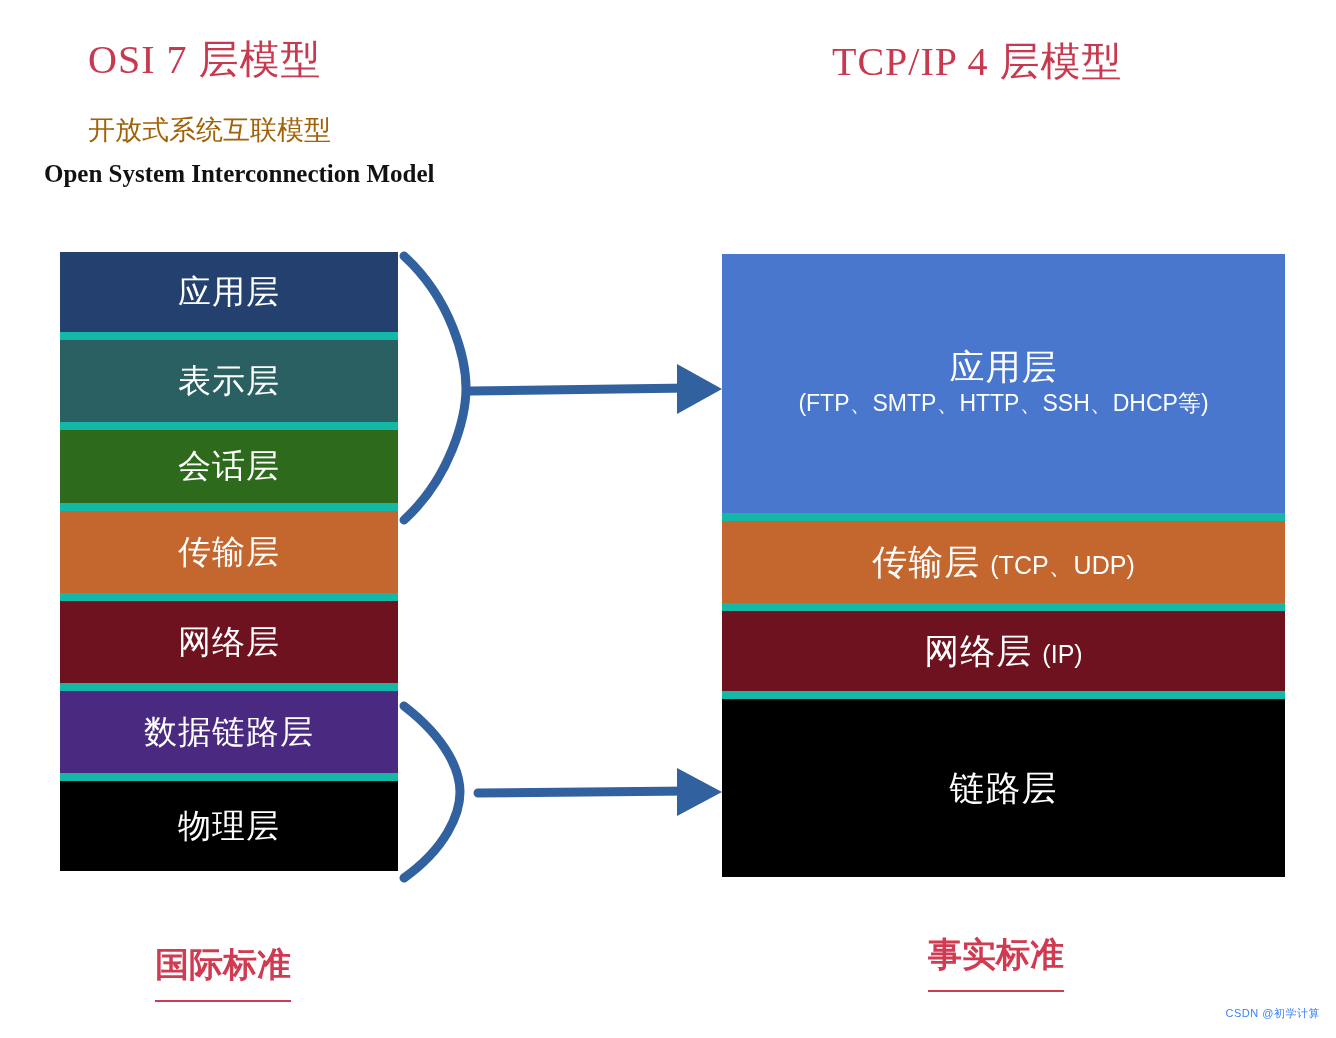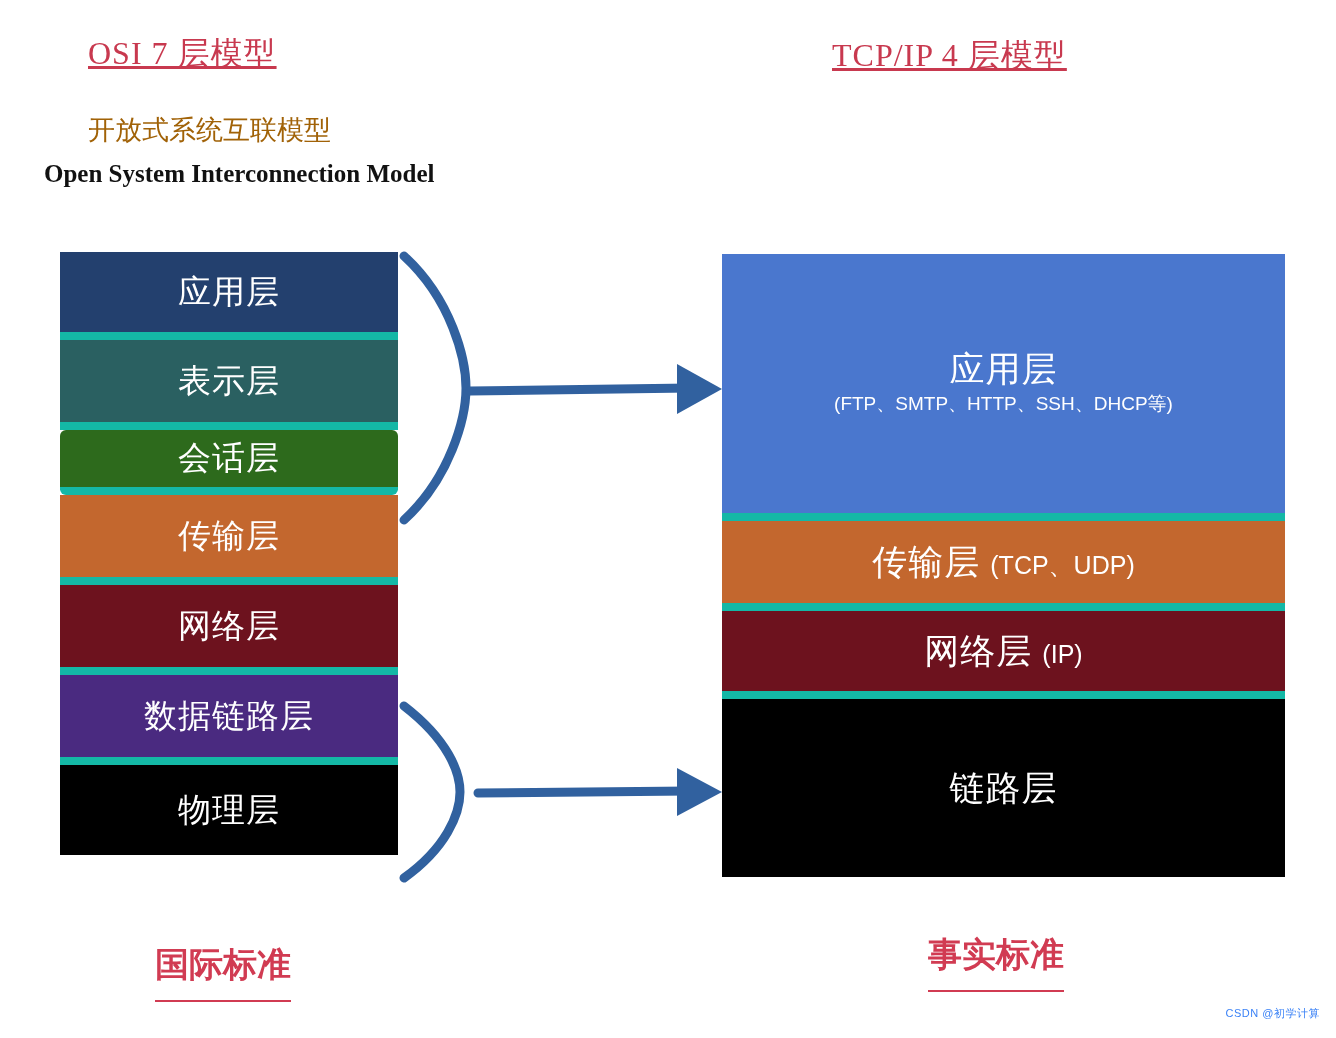--- a/index.html
+++ b/index.html
@@ -21,25 +21,24 @@
     left: 0; top: 0;
     width: 1336px;
     height: 1038px;
   }
 
   
   .title {
     position: absolute;
     color: #c8394f;
     font-family: "Liberation Serif", serif;
-    font-size: 32px;
+    font-size: 40px;
     font-weight: 400;
     letter-spacing: 1px;
     white-space: nowrap;
-    text-decoration: underline;
   }
   #osi-title { left: 88px; top: 32px; }
   #tcp-title { left: 832px; top: 34px; }
 
   .subtitle-cn {
     position: absolute;
     left: 88px; top: 112px;
     font-family: "Liberation Serif", serif;
     font-size: 27px;
     color: #a16207;
@@ -96,21 +95,21 @@
     justify-content: center;
     gap: 10px;
   }
   .layer .col-wrap {
     display: flex;
     flex-direction: column;
     align-items: center;
     justify-content: center;
     gap: 2px;
   }
-  .layer .col-wrap .sub { font-size: 19px; }
+  .layer .col-wrap .sub { font-size: 23px; }
 
   
   #connectors {
     position: absolute;
     left: 0; top: 0;
     width: 1336px;
     height: 1038px;
     pointer-events: none;
   }
 
@@ -155,21 +154,21 @@
   <div class="stack" id="osi-stack">
 
     <div class="layer" style="height: 88px; background-color: rgb(35, 64, 110);">
       <span class="lab">应用层</span>
     </div>
 
     <div class="layer" style="height: 90px; background-color: rgb(42, 96, 97);">
       <span class="lab">表示层</span>
     </div>
 
-    <div class="layer" style="height: 65px; background-color: rgb(45, 106, 28); border-radius: 6px;">
+    <div class="layer" style="height: 81px; background-color: rgb(45, 106, 28);">
       <span class="lab">会话层</span>
     </div>
 
     <div class="layer" style="height: 90px; background-color: rgb(195, 103, 46);">
       <span class="lab">传输层</span>
     </div>
 
     <div class="layer" style="height: 90px; background-color: rgb(109, 18, 30);">
       <span class="lab">网络层</span>
     </div>

